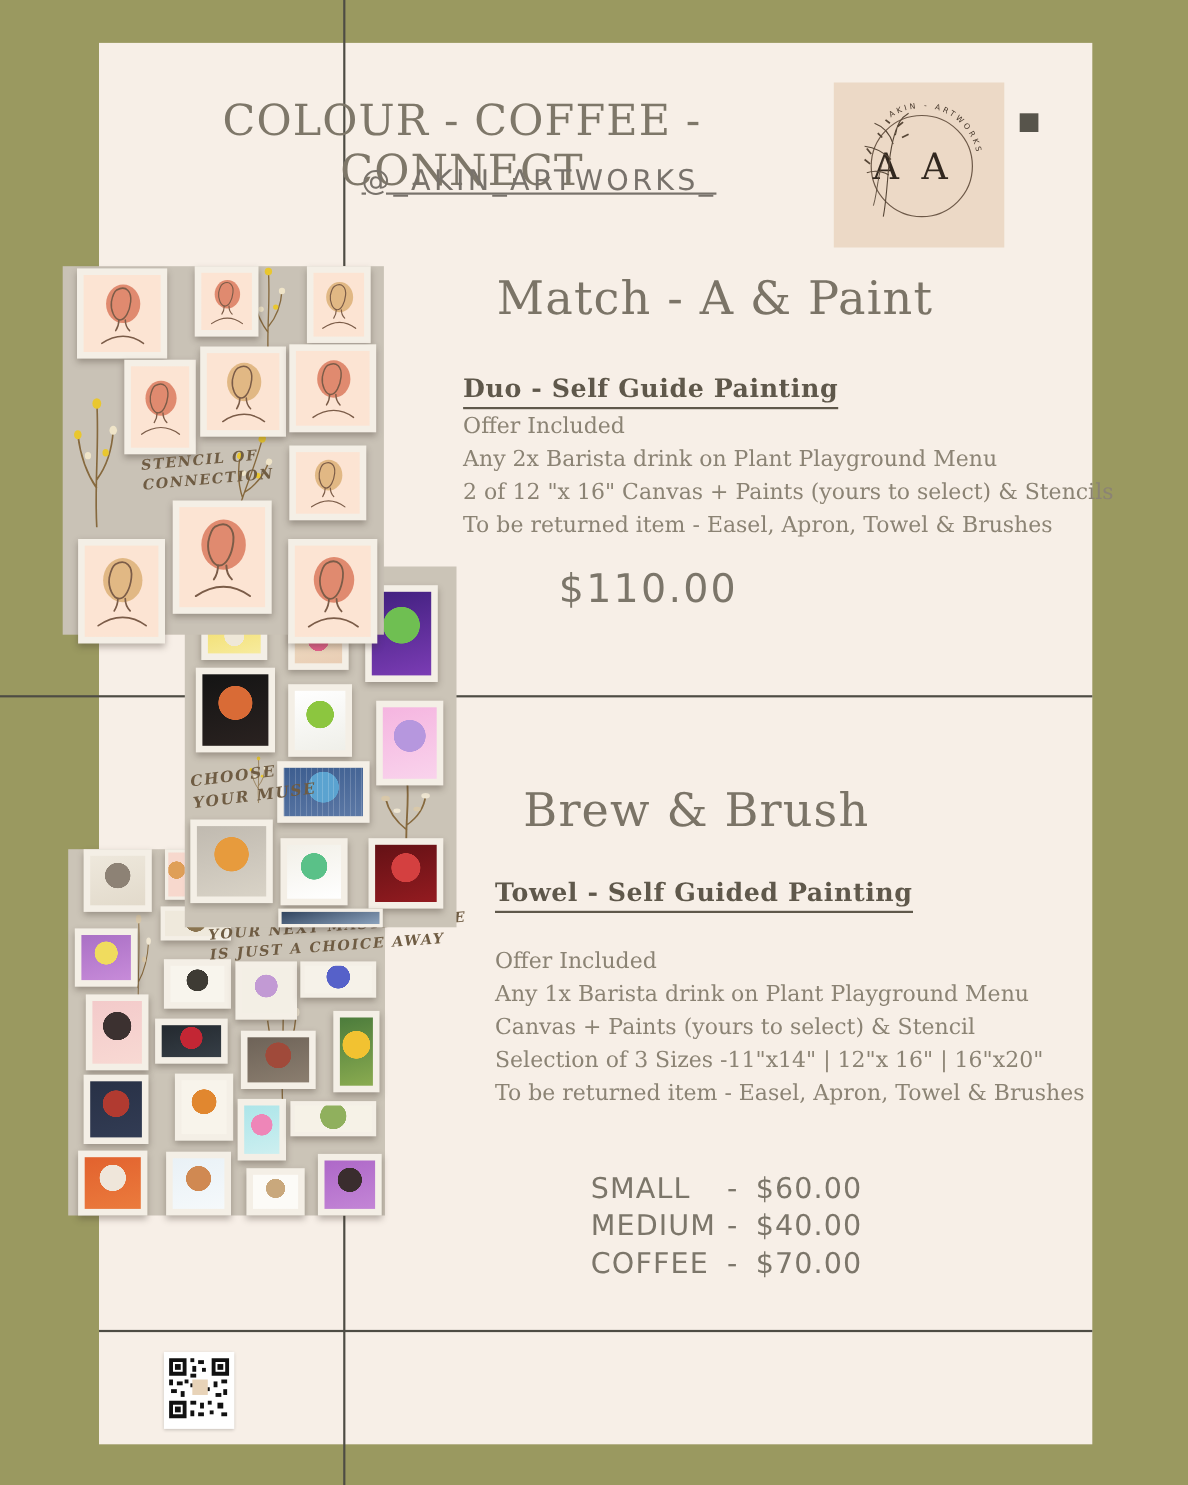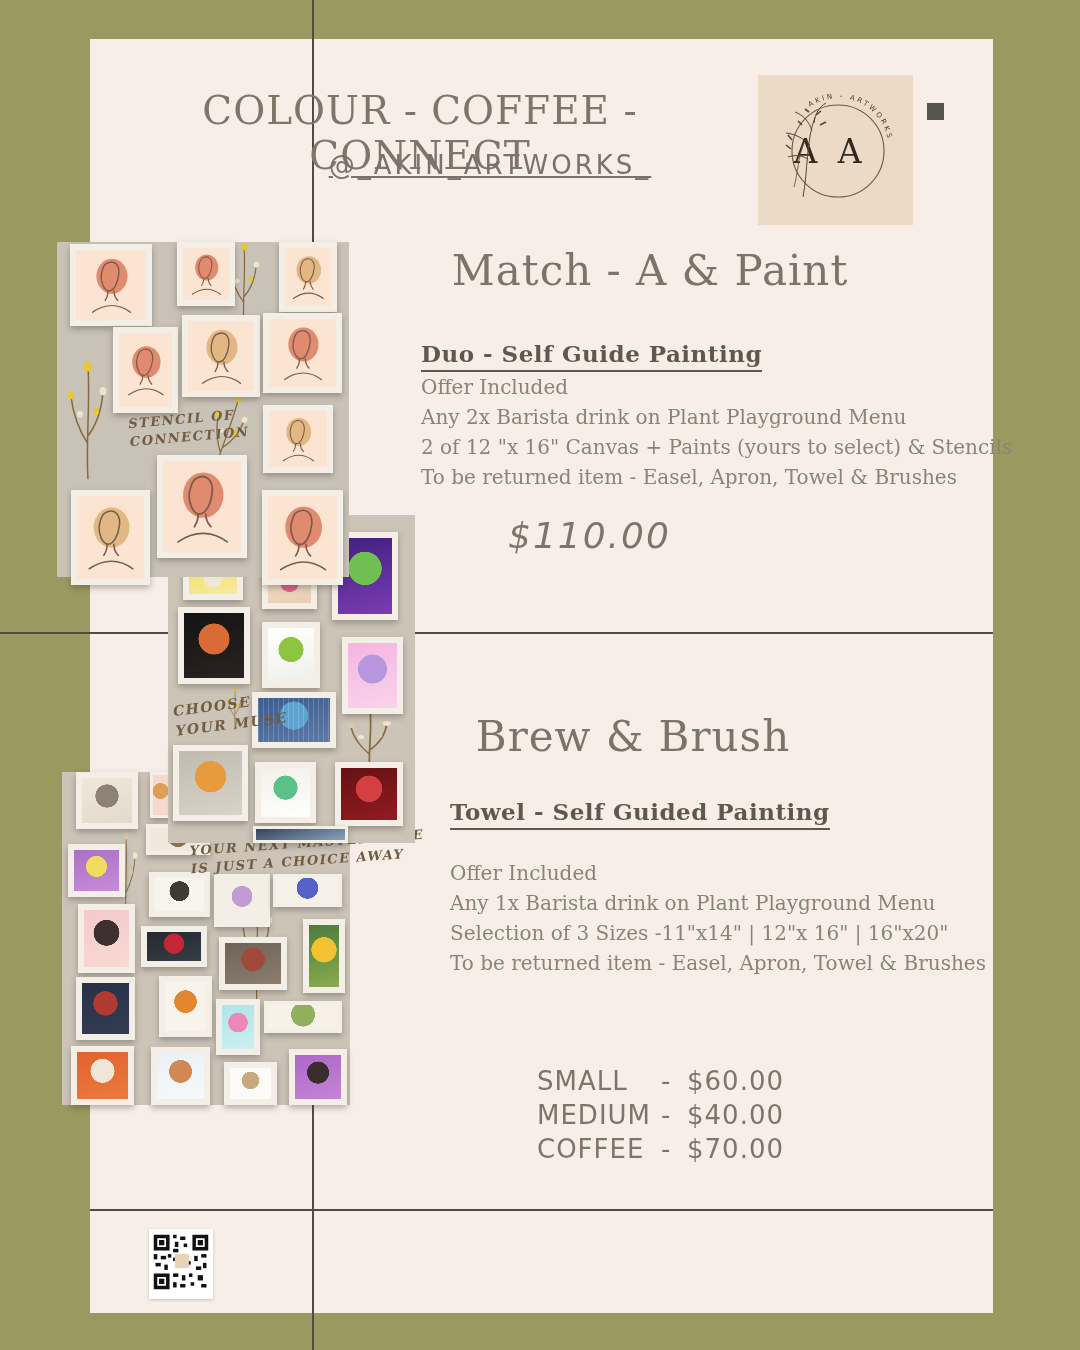--- a/index.html
+++ b/index.html
@@ -12,21 +12,21 @@
   .title{font-size:39px;letter-spacing:1px;text-align:center;}
   .handle{font-family:"DejaVu Sans",sans-serif;font-size:26px;letter-spacing:3px;text-align:center;text-decoration:underline;}
   
   .logo{position:absolute;z-index:6;}
   .accent-sq{position:absolute;z-index:6;}
   
   .sec-title{font-size:42px;text-align:center;letter-spacing:1px;}
   .sec-sub{font-size:23px;font-weight:bold;display:inline-block;
            border-bottom:2.5px solid #5f584b;padding-bottom:3px;letter-spacing:.5px;}
   .offer .line{font-size:20px;line-height:30px;}
-  .big-price{font-family:"DejaVu Sans",sans-serif;font-size:36px;letter-spacing:2px;font-style:italic;}
+  .big-price{font-family:"DejaVu Sans",sans-serif;font-size:36px;letter-spacing:2px;}
   .price-table .line{display:flex;font-family:"DejaVu Sans",sans-serif;
            font-size:26px;line-height:34px;letter-spacing:1px;}
   .price-table .c0{width:124px;}
   .price-table .c1{width:26px;}
   
   .url{font-family:"DejaVu Sans",sans-serif;font-size:17px;letter-spacing:2.5px;text-align:center;}
   .qr{position:absolute;z-index:6;background:#ffffff;padding:3px;box-shadow:0 1px 3px rgba(0,0,0,.2);}
   
   #collages{position:absolute;inset:0;}
   .board{position:absolute;}
@@ -86,20 +86,21 @@
     </div>
   <div class="content big-price" style="left:508px;top:515px;color:#7c766a;">$110.00</div>
 
   <div class="content sec-title" style="left:433px;top:712px;width:400px;color:#7b7467;text-align:center;">Brew &amp; Brush</div>
   <div class="content" style="left:450px;top:798px;">
     <span class="sec-sub" style="color:#5f584b;">Towel - Self Guided Painting</span>
   </div>
   <div class="content offer" style="left:450px;top:858px;width:560px;color:#8b8374;">
       <div class="line">Offer Included</div>
       <div class="line">Any 1x Barista drink on Plant Playground Menu</div>
+      <div class="line">Canvas + Paints (yours to select) &amp; Stencil</div>
       <div class="line">Selection of 3 Sizes -11"x14" | 12"x 16" | 16"x20"</div>
       <div class="line">To be returned item - Easel, Apron, Towel &amp; Brushes</div>
     </div>
   <div class="content price-table" style="left:537px;top:1064px;color:#7c766a;">
       <div class="line">
         <span class="c0">SMALL</span>
         <span class="c1">-</span>
         <span class="c2">$60.00</span>
       </div>
       <div class="line">

